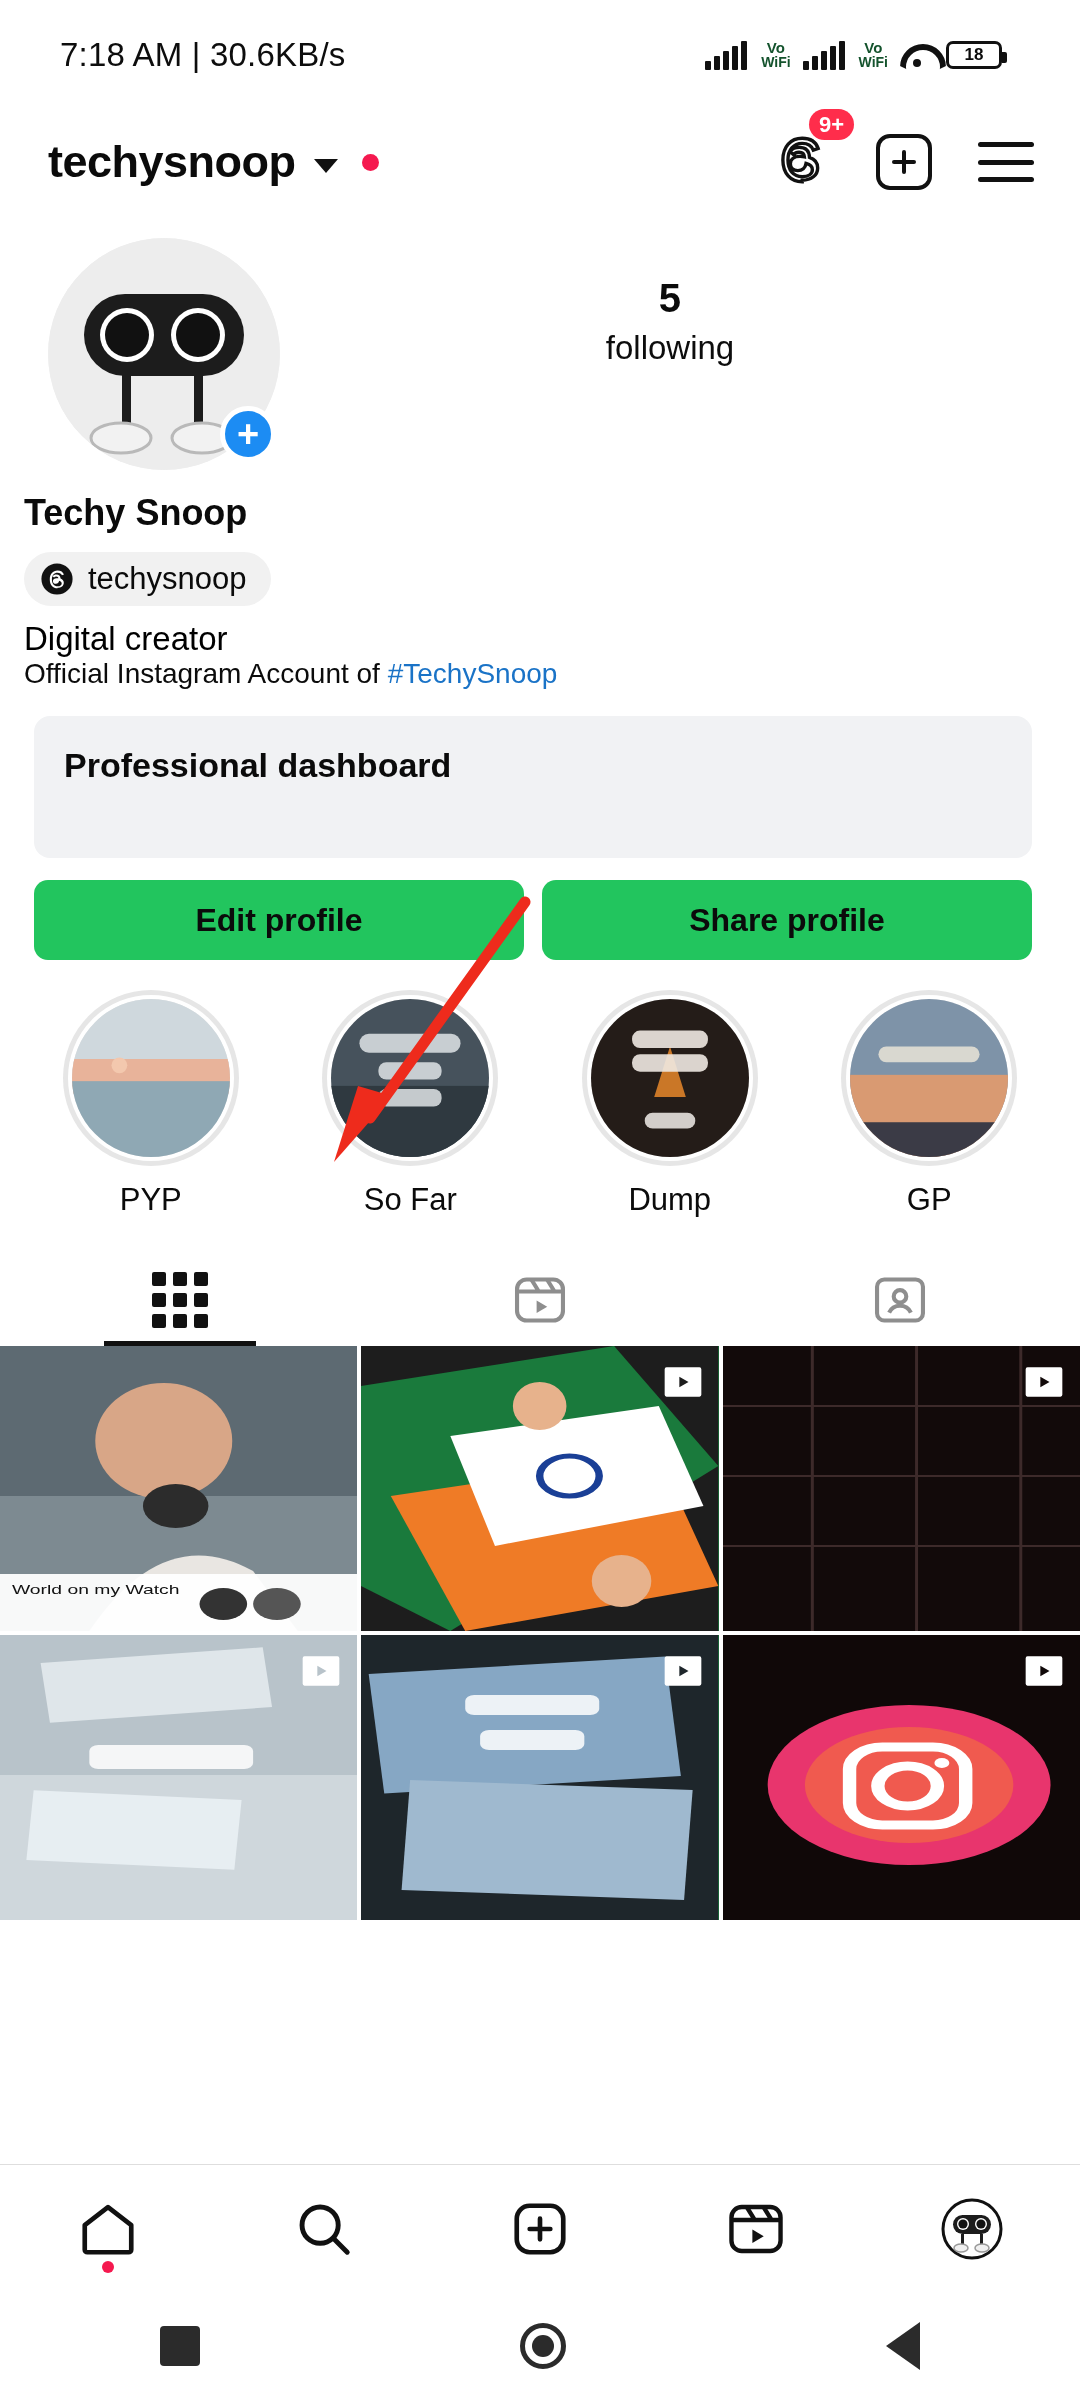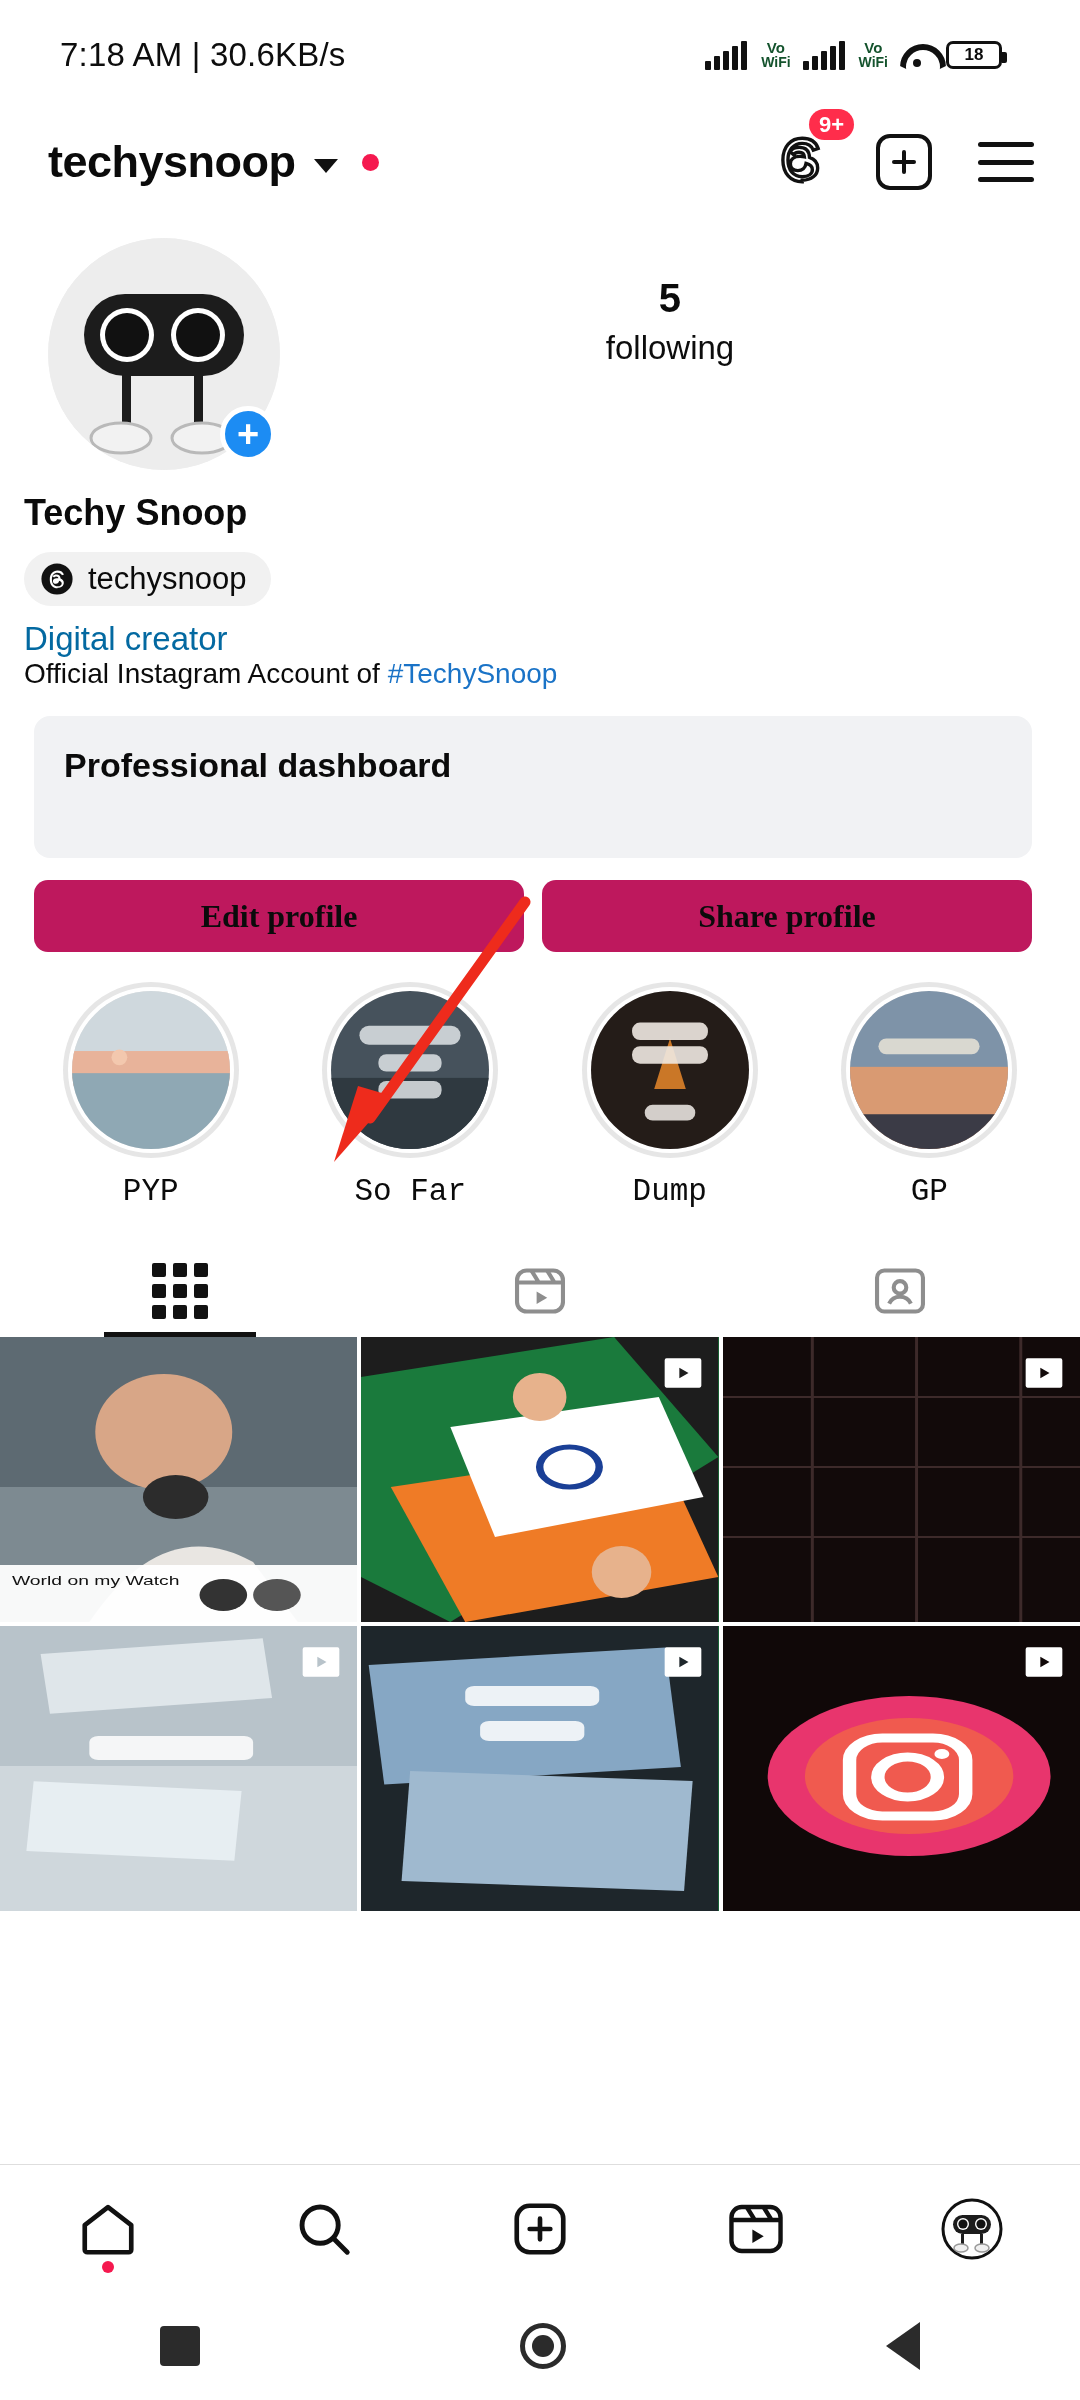--- a/index.html
+++ b/index.html
@@ -65,37 +65,37 @@
         color:#fff; font-size:38px; font-weight:700; line-height:1; }
   .stats { flex:1; display:flex; justify-content:space-around; padding:38px 10px 0 30px; }
   .stat { text-align:center; }
   .stat .num { font-size:40px; font-weight:700; }
   .stat .lbl { font-size:33px; margin-top:8px; color:#0d0d0d; }
 
   .bio { padding:22px 48px 0 24px; }
   .fullname { font-size:36px; font-weight:700; }
   .threads-chip { display:inline-flex; align-items:center; gap:14px; background:#f1f1f1;
        border-radius:28px; padding:9px 24px 9px 16px; margin-top:18px; font-size:31px; }
-  .bio-link { color:#0369a1; font-size:33px; margin-top:14px; }
+  .bio-link { color:#000000; font-size:33px; margin-top:14px; }
   .bio-text { font-size:28px; }
   .bio-text .tag { color:#1a73c7; }
 
   
   .dashboard { margin:26px 48px 0 34px; background:#f1f2f4; border-radius:16px;
       height:142px; display:flex; align-items:flex-start; padding:30px 0 0 30px; }
   .dashboard span { font-size:34px; font-weight:700;text-align:center; }
 
   
   .actions { display:flex; gap:18px; margin:22px 48px 0 34px; }
-  .act { flex:1; background:#be185d; border-radius:14px; height:72px;
-         display:flex; align-items:center; justify-content:center; font-size:32px; font-weight:700;font-family:Liberation Serif, serif; }
+  .act { flex:1; background:#22c55e; border-radius:14px; height:80px;
+         display:flex; align-items:center; justify-content:center; font-size:32px; font-weight:700; }
 
   
   .highlights { display:flex; padding:30px 24px 0 24px; gap:6px; }
-  .hl { flex:1; display:flex; flex-direction:column; align-items:center;font-family:Liberation Mono, monospace; }
+  .hl { flex:1; display:flex; flex-direction:column; align-items:center; }
   .hl-ring { width:176px; height:176px; border-radius:50%; padding:5px; background:#e6e6e6; }
   .hl-img { width:100%; height:100%; border-radius:50%; border:4px solid #fff; overflow:hidden;
             position:relative; }
   .hl-name { margin-top:16px; font-size:31px; }
 
   
   .tabs { display:flex; margin-top:36px; border-top:0; }
   .tab { flex:1; height:92px; display:flex; align-items:center; justify-content:center; position:relative; }
   .tab.active::after { content:""; position:absolute; bottom:0; left:50%; transform:translateX(-50%);
         width:152px; height:5px; background:#111; }

